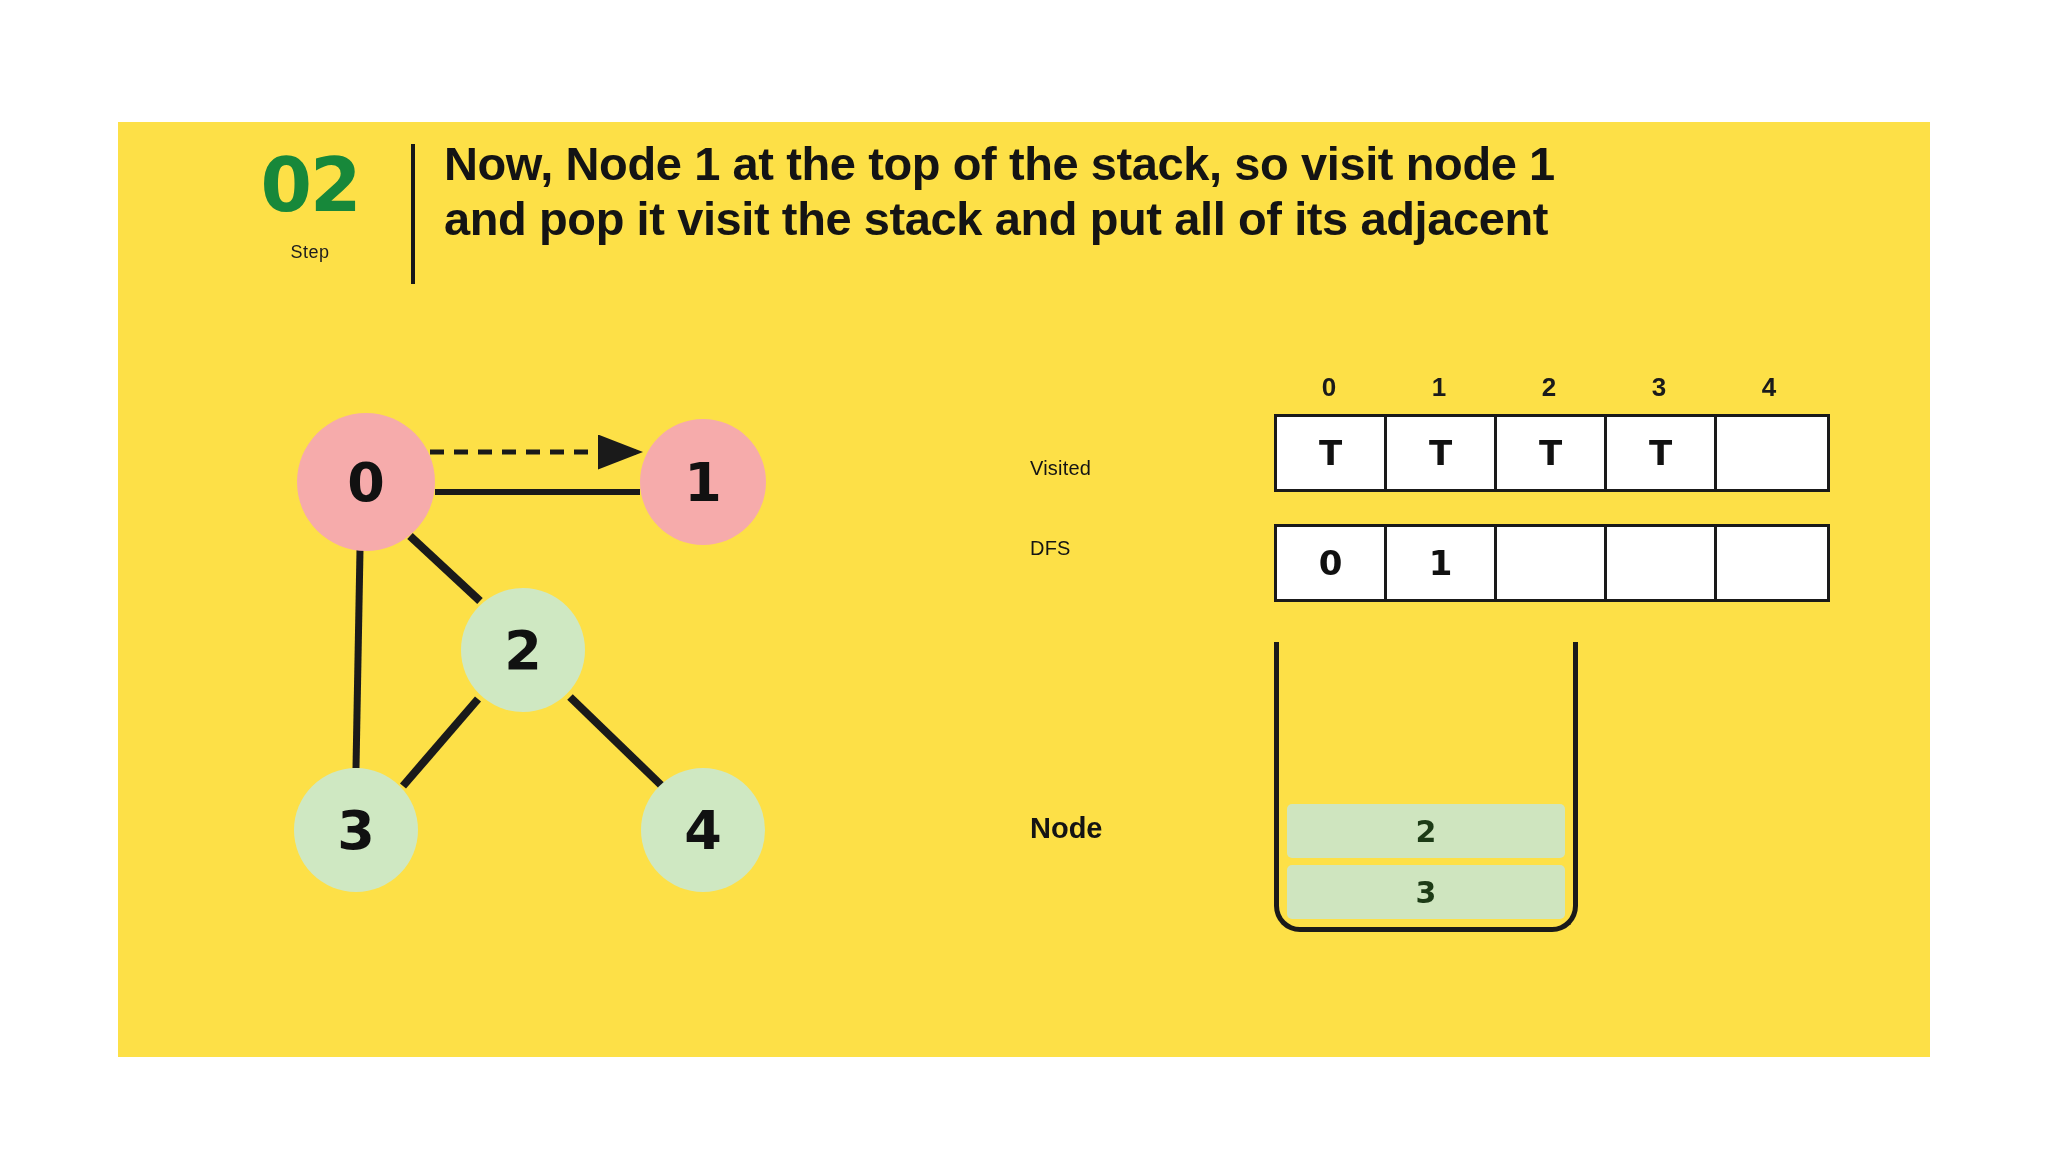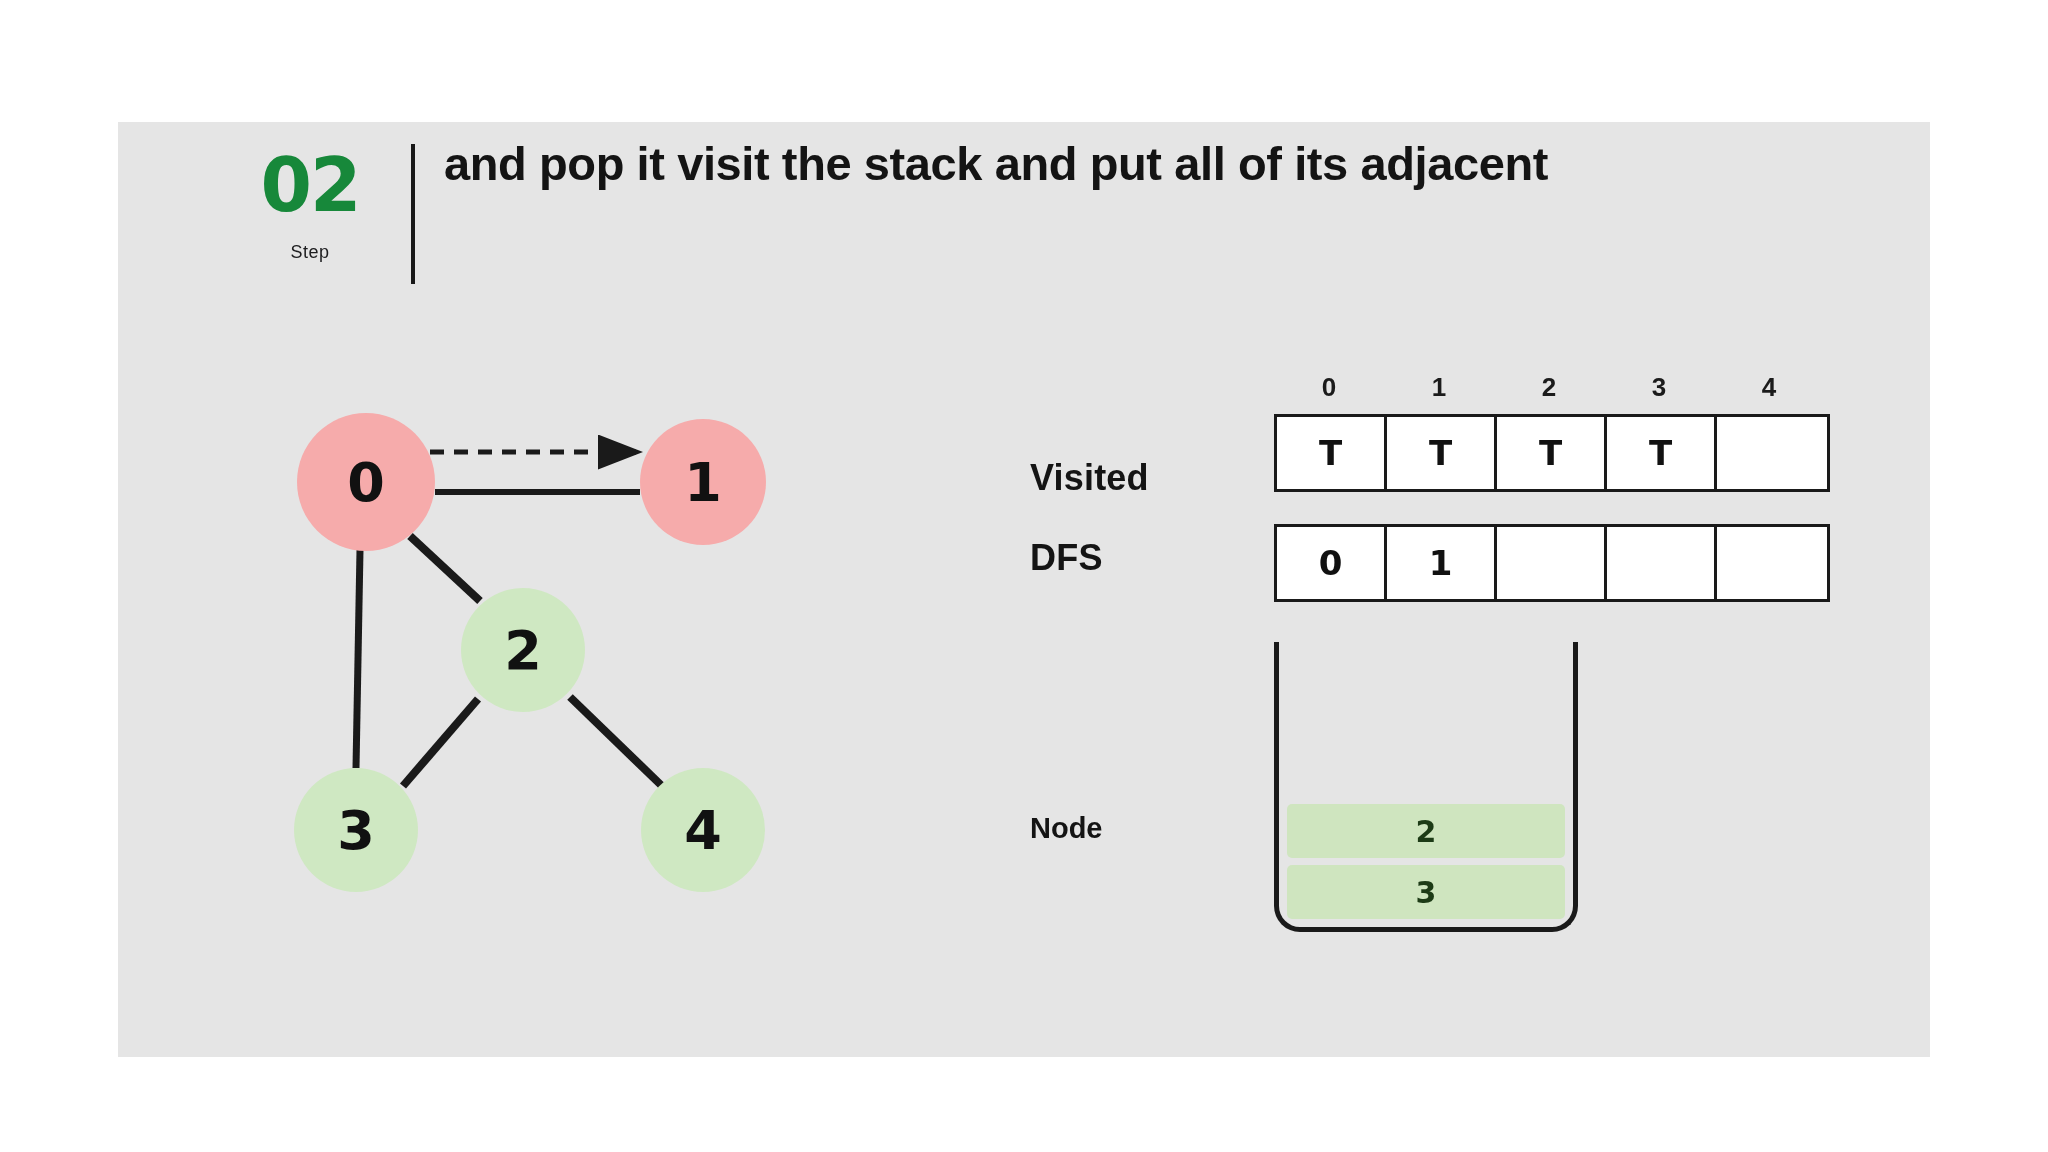--- a/index.html
+++ b/index.html
@@ -19,21 +19,21 @@
     background: #ffffff;
   }
 
   
   .panel {
     position: absolute;
     left: 118px;
     top: 122px;
     width: 1812px;
     height: 935px;
-    background: #e5e5e5;
+    background: #fde047;
   }
 
   
   .step-block {
     position: absolute;
     left: 112px;
     top: 28px;
     width: 160px;
     text-align: center;
   }
@@ -112,22 +112,22 @@
   .col-index {
     width: 110px;
     text-align: center;
     font-size: 26px;
     font-weight: 600;
     color: #1b1b1b;
   }
 
   .row-label {
     position: absolute;
-    font-size: 36px;
-    font-weight: 700;
+    font-size: 20px;
+    font-weight: 400;
     color: #141414;
     letter-spacing: 0.2px;
   }
   .row-label.visited { left: 32px; top: 85px; }
   .row-label.dfs { left: 32px; top: 165px; }
 
   .cells {
     position: absolute;
     left: 276px;
     display: flex;
@@ -201,20 +201,21 @@
   <div class="panel">
 
     <div class="step-block">
       <div class="step-number">02</div>
       <div class="step-word">Step</div>
     </div>
 
     <div class="divider"></div>
 
     <div class="headline">
+      <span class="ln">Now, Node 1 at the top of the stack, so visit node 1</span>
       <span class="ln">and pop it visit the stack and put all of its adjacent</span>
     </div>
 
     <div class="graph">
       <svg width="700" height="620">
         <defs>
           <marker id="arrowhead" markerWidth="9" markerHeight="7" refX="8" refY="3.5" orient="auto">
             <polygon points="0 0, 9 3.5, 0 7" fill="#1a1a1a"></polygon>
           </marker>
         </defs>

